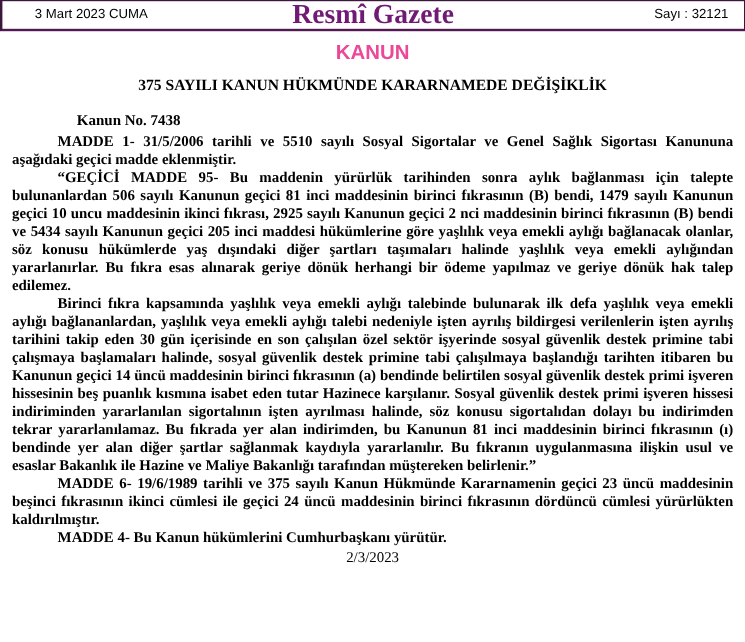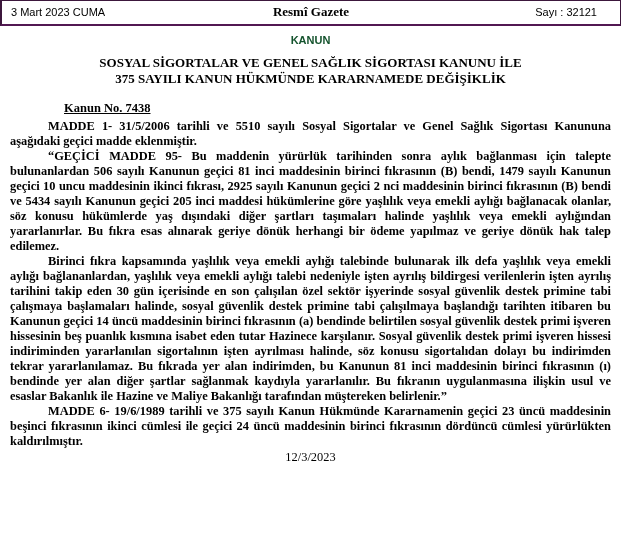--- a/index.html
+++ b/index.html
@@ -16,63 +16,63 @@
     border-top:1px solid #3c173c;
     border-left:2px solid #3c173c;
     border-right:1px solid #3c173c;
     border-bottom:2px solid #521852;
     height:20px;
     padding:1px 0 2px 0;
   }
   .mast-date{
     font-family:"Liberation Sans", sans-serif;
     font-size:11px;
-    padding-left:9px;
+    padding-left:27px;
     justify-self:start;
     text-align:right;
   }
   .mast-title{
     font-family:"Liberation Serif", serif;
     font-weight:bold;
-    font-size:13px;
-    color:#000000;
+    font-size:23px;
+    color:#701a75;
     justify-self:center;
     line-height:18px;
   }
   .mast-issue{
     font-family:"Liberation Sans", sans-serif;
     font-size:11px;
-    padding-right:23px;
+    padding-right:13px;
     justify-self:end;
   }
   .section-heading{
     text-align:center;
     font-family:"Liberation Sans", sans-serif;
     font-weight:bold;
-    font-size:11px;
-    color:#14532d;
+    font-size:17px;
+    color:#ec4899;
     margin-top:8px;
   }
   .law-title{
     text-align:center;
     font-weight:bold;
     font-size:13px;
     line-height:16px;
     margin-top:9px;
   }
   .meta-row{
     display:flex;
     justify-content:space-between;
     font-weight:bold;
     font-size:12.5px;
     padding:0 44px 0 64px;
     margin-top:14px;
     margin-bottom:3px;
   }
-  .meta-row .u{text-decoration:underline;}
+  .meta-row .u{}
   .body-text{
     padding:0 10px;
     font-size:12.4px;
     line-height:15px;
     text-align:justify;
     font-weight:bold;
   }
   .body-text p{
     margin:0;
     text-indent:38px;
@@ -89,28 +89,28 @@
 
 <div class="masthead">
   <div class="mast-date">3 Mart 2023 CUMA</div>
   <div class="mast-title">Resmî Gazete</div>
   <div class="mast-issue">Sayı : 32121</div>
 </div>
 
 <div class="section-heading">KANUN</div>
 
 <div class="law-title">
-  <div>SOSYAL SİGORTALAR VE GENEL SAĞLIK SİGORTASI KANUNU İLE</div>
   <div>375 SAYILI KANUN HÜKMÜNDE KARARNAMEDE DEĞİŞİKLİK</div>
 </div>
 
 <div class="meta-row">
   <span class="u">Kanun No. 7438</span>
 </div>
 
 <div class="body-text">
   <p><b>MADDE 1-</b><span> 31/5/2006 tarihli ve 5510 sayılı Sosyal Sigortalar ve Genel Sağlık Sigortası Kanununa aşağıdaki geçici madde eklenmiştir.</span></p>
   <p><b></b><span>“GEÇİCİ MADDE 95- Bu maddenin yürürlük tarihinden sonra aylık bağlanması için talepte bulunanlardan 506 sayılı Kanunun geçici 81 inci maddesinin birinci fıkrasının (B) bendi, 1479 sayılı Kanunun geçici 10 uncu maddesinin ikinci fıkrası, 2925 sayılı Kanunun geçici 2 nci maddesinin birinci fıkrasının (B) bendi ve 5434 sayılı Kanunun geçici 205 inci maddesi hükümlerine göre yaşlılık veya emekli aylığı bağlanacak olanlar, söz konusu hükümlerde yaş dışındaki diğer şartları taşımaları halinde yaşlılık veya emekli aylığından yararlanırlar. Bu fıkra esas alınarak geriye dönük herhangi bir ödeme yapılmaz ve geriye dönük hak talep edilemez.</span></p>
   <p><b></b><span>Birinci fıkra kapsamında yaşlılık veya emekli aylığı talebinde bulunarak ilk defa yaşlılık veya emekli aylığı bağlananlardan, yaşlılık veya emekli aylığı talebi nedeniyle işten ayrılış bildirgesi verilenlerin işten ayrılış tarihini takip eden 30 gün içerisinde en son çalışılan özel sektör işyerinde sosyal güvenlik destek primine tabi çalışmaya başlamaları halinde, sosyal güvenlik destek primine tabi çalışılmaya başlandığı tarihten itibaren bu Kanunun geçici 14 üncü maddesinin birinci fıkrasının (a) bendinde belirtilen sosyal güvenlik destek primi işveren hissesinin beş puanlık kısmına isabet eden tutar Hazinece karşılanır. Sosyal güvenlik destek primi işveren hissesi indiriminden yararlanılan sigortalının işten ayrılması halinde, söz konusu sigortalıdan dolayı bu indirimden tekrar yararlanılamaz. Bu fıkrada yer alan indirimden, bu Kanunun 81 inci maddesinin birinci fıkrasının (ı) bendinde yer alan diğer şartlar sağlanmak kaydıyla yararlanılır. Bu fıkranın uygulanmasına ilişkin usul ve esaslar Bakanlık ile Hazine ve Maliye Bakanlığı tarafından müştereken belirlenir.”</span></p>
   <p><b>MADDE 6-</b><span> 19/6/1989 tarihli ve 375 sayılı Kanun Hükmünde Kararnamenin geçici 23 üncü maddesinin beşinci fıkrasının ikinci cümlesi ile geçici 24 üncü maddesinin birinci fıkrasının dördüncü cümlesi yürürlükten kaldırılmıştır.</span></p>
+  <p><b>MADDE 4-</b><span> Bu Kanun hükümlerini Cumhurbaşkanı yürütür.</span></p>
 </div>
 
-<div class="sig-date">12/3/2023</div>
+<div class="sig-date">2/3/2023</div>
 
 </body></html>

